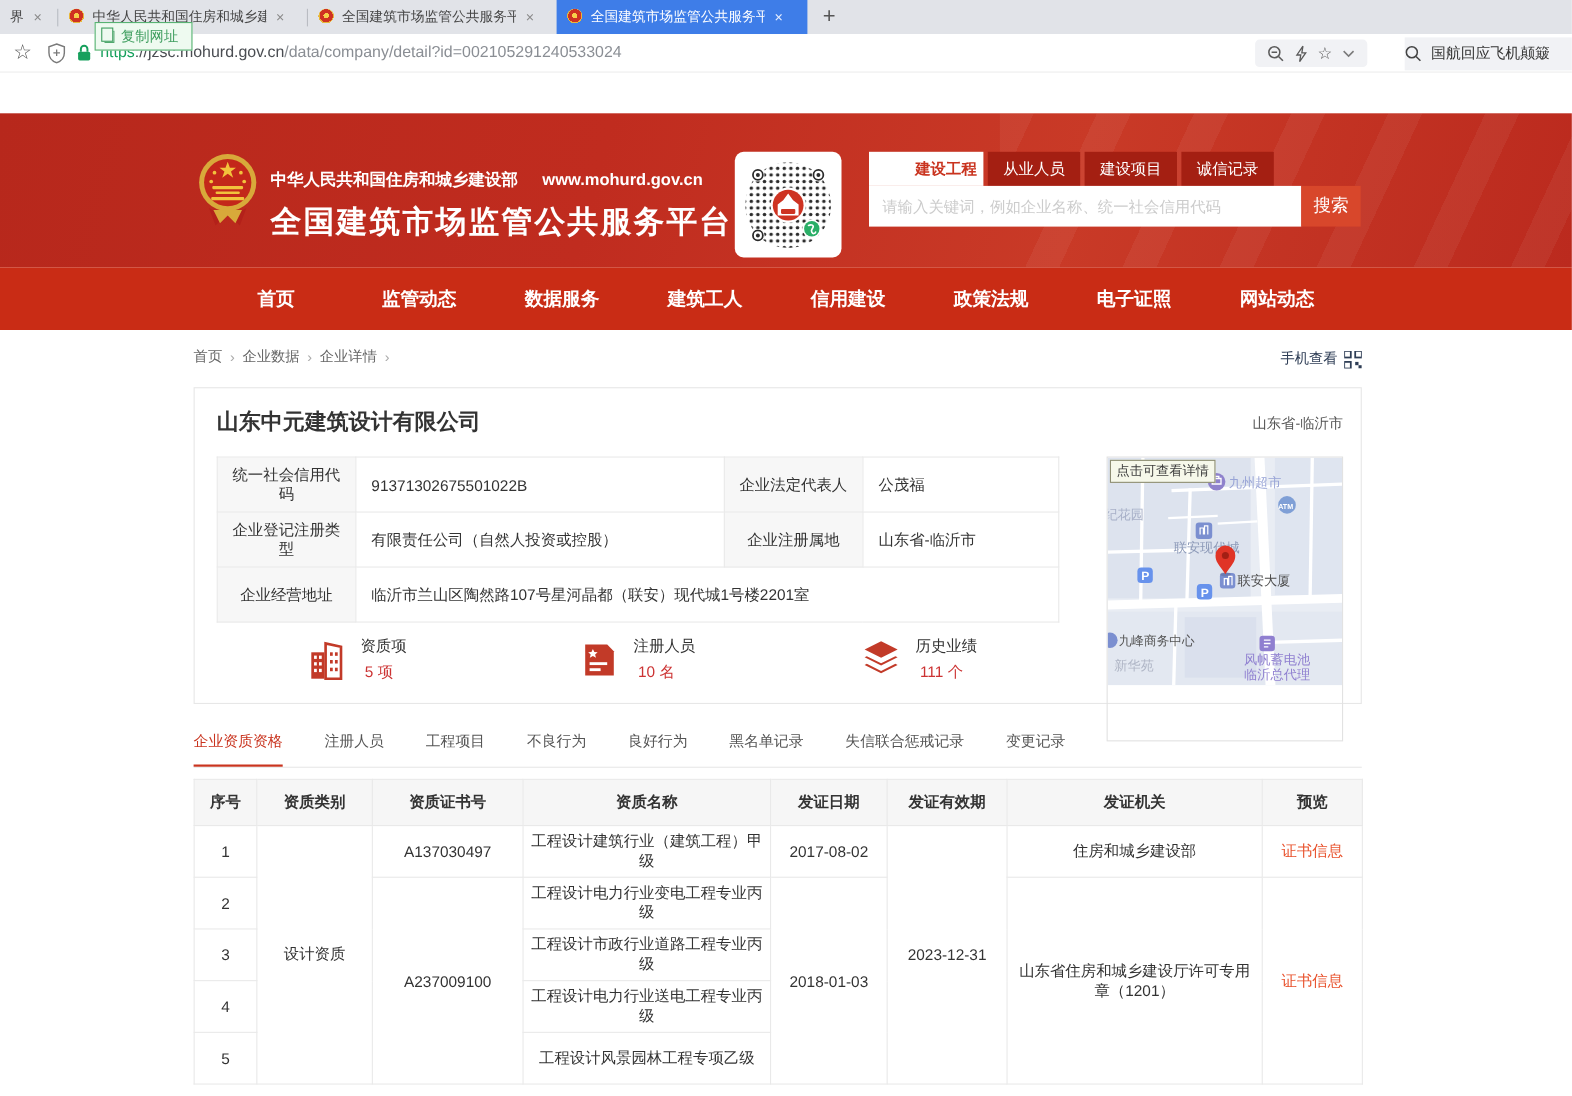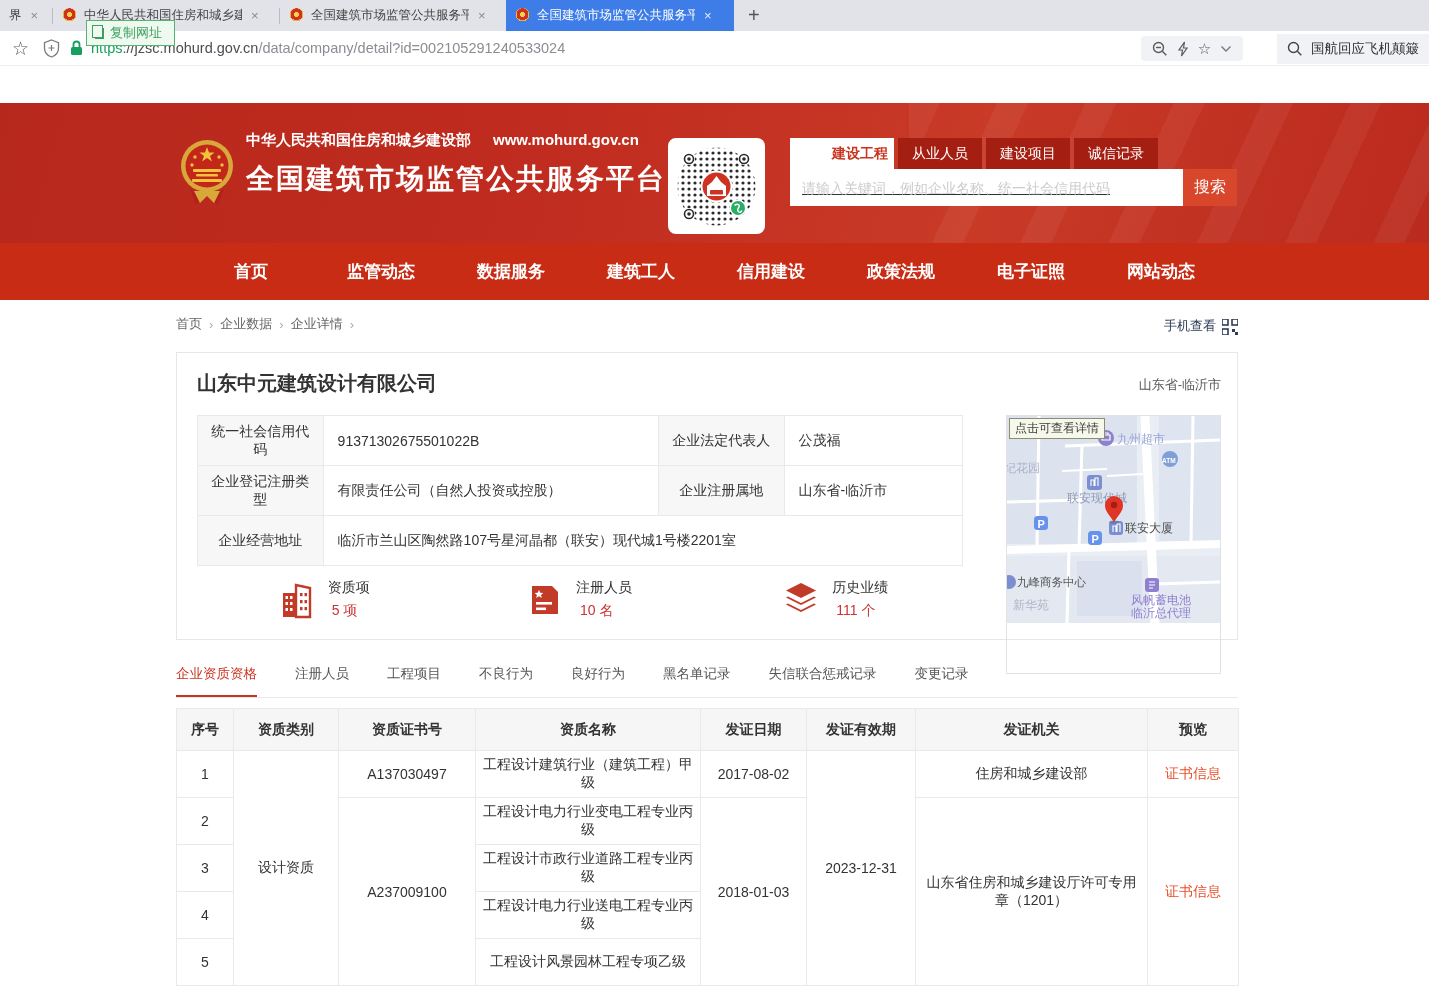--- a/index.html
+++ b/index.html
@@ -28,37 +28,37 @@
   .copy-ic::before{content:"";position:absolute;left:-4px;top:-4px;width:9px;height:11px;border:1.5px solid #3f9e5f;background:#eefaf0;}
   .urlbar{position:absolute;top:31px;left:0;width:1429px;height:35px;background:#fff;border-bottom:1px solid #ededed;display:flex;align-items:center;}
   .star-glyph{font-size:19px;color:#555;margin:0 14px 0 12px;cursor:pointer;}
   .url-text{font-size:14.5px;margin-left:8px;white-space:nowrap;cursor:text;}
   .url-scheme{color:#17a05d;}
   .url-host{color:#4a4d52;}
   .url-path{color:#8a8e94;}
   .tool-pill{position:absolute;right:186px;top:5px;width:102px;height:25px;background:#f1f2f5;border-radius:4px;
     display:flex;align-items:center;justify-content:space-around;padding:0 6px;}
   .tool-pill .tstar{font-size:15px;color:#555;}
-  .hot-search{position:absolute;right:0;top:3px;width:152px;height:30px;background:#f1f2f5;display:flex;align-items:center;gap:8px;padding-left:10px;font-size:13.5px;color:#333;cursor:pointer;}
+  .hot-search{position:absolute;right:0;top:3px;width:152px;height:30px;background:#f1f2f5;display:flex;align-items:center;gap:8px;font-size:13.5px;color:#333;cursor:pointer;}
   
   .site-header{position:absolute;top:103px;left:0;width:1429px;height:140px;overflow:hidden;
     background:linear-gradient(105deg,#b7281c 0%,#c02c1f 38%,#c93a27 68%,#bb2a1e 100%);}
   .header-rays{position:absolute;right:0;top:0;width:520px;height:140px;pointer-events:none;
     background:repeating-linear-gradient(115deg, rgba(255,255,255,0.05) 0 28px, rgba(255,255,255,0) 28px 80px);}
   .emblem{position:absolute;left:180px;top:36px;}
-  .brand{position:absolute;left:246px;top:28px;color:#fff;}
+  .brand{position:absolute;left:246px;top:51px;color:#fff;}
   .brand-line1{font-size:15px;font-weight:bold;display:flex;gap:22px;align-items:baseline;}
   .brand-title{font-size:28px;font-weight:bold;letter-spacing:2px;margin-top:10px;}
   .qrbox{position:absolute;left:668px;top:35px;width:97px;height:96px;background:#fff;border-radius:8px;display:flex;align-items:center;justify-content:center;}
   .search-widget{position:absolute;left:790px;top:35px;width:447px;}
   .search-tabs{display:flex;gap:4px;}
   .search-tab{height:31px;line-height:31px;text-align:center;font-size:14px;color:#fff;background:#a41f12;width:84px;cursor:pointer;}
   .search-tab.active{width:104px;background:#fff;color:#c9341f;font-weight:bold;padding-left:36px;}
   .search-row{display:flex;}
-  .search-input{width:449px;height:37px;border:none;outline:none;background:#fff;padding:0 12px;font-size:14px;color:#333;font-family:inherit;text-decoration:underline;}
+  .search-input{width:449px;height:37px;border:none;outline:none;background:#fff;padding:0 12px;font-size:14px;color:#333;font-family:inherit;}
   .search-input::placeholder{color:#ccc;}
   .search-btn{width:62px;height:37px;background:#d8472b;color:#fff;border:none;font-size:16px;cursor:pointer;font-family:inherit;}
   
   .mainnav{position:absolute;top:243px;left:0;width:1429px;height:57px;background:#c92c15;}
   .mainnav-inner{position:absolute;left:186px;top:0;width:1040px;height:57px;display:flex;}
   .nav-item{flex:1;display:flex;align-items:center;justify-content:center;color:#fff;font-size:17px;font-weight:bold;cursor:pointer;}
   
   .crumbs{position:absolute;top:315px;left:176px;display:flex;gap:7px;font-size:13px;color:#666;align-items:center;}
   .crumbs .sep{color:#aaa;}
   .crumb-link{cursor:pointer;}

